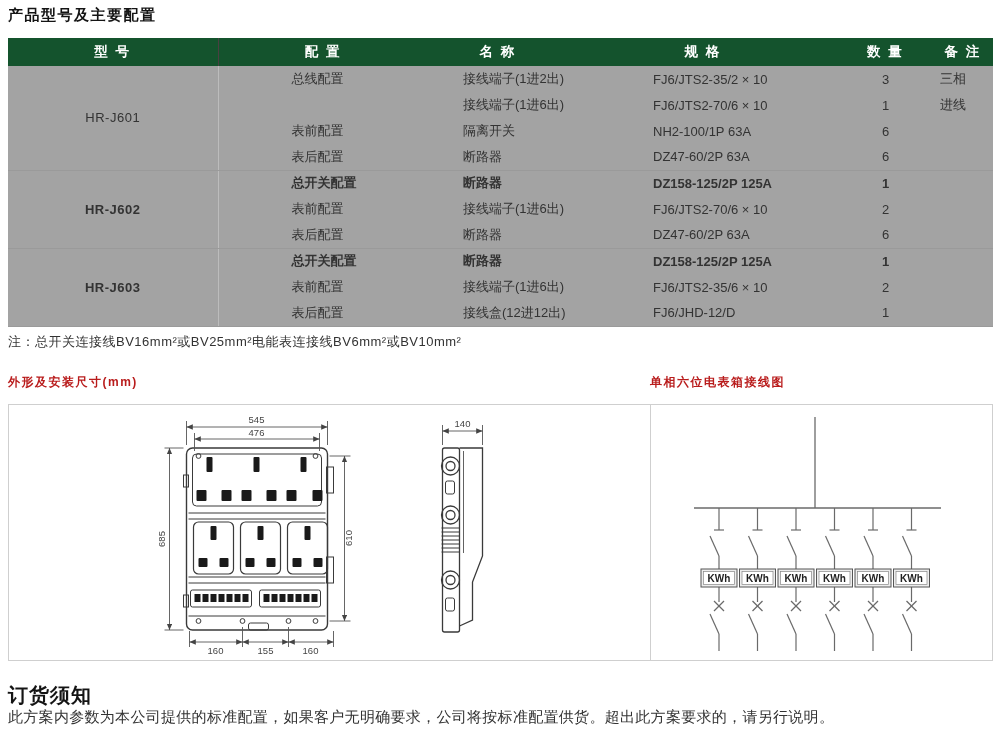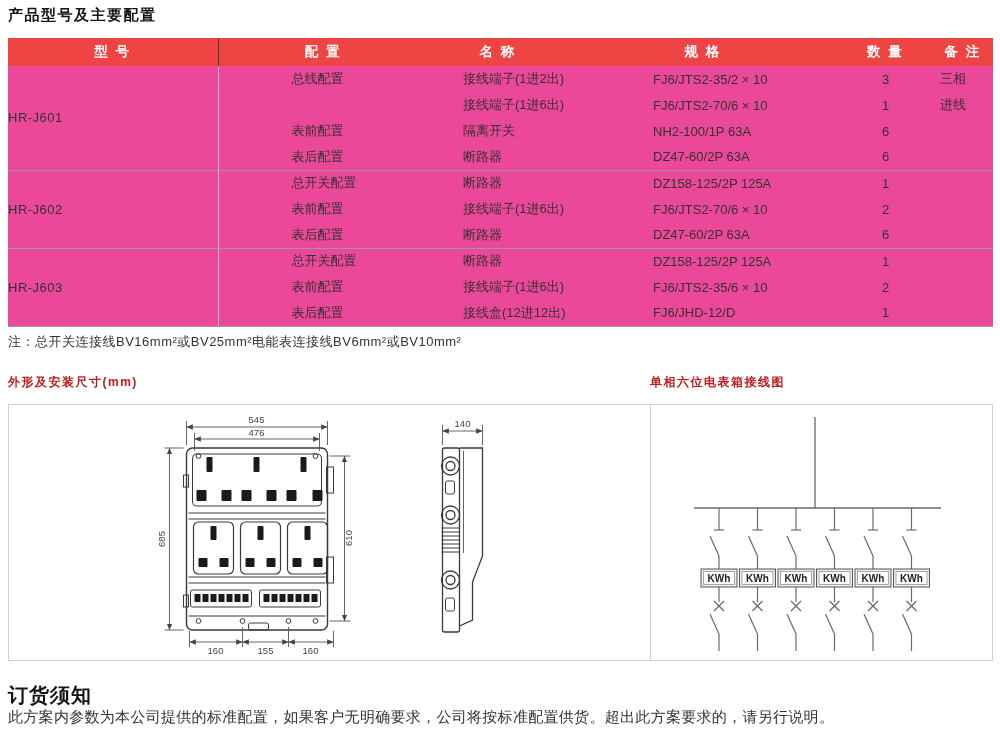--- a/index.html
+++ b/index.html
@@ -6,32 +6,32 @@
   html,body { background:#fff; }
   body {
     width:1000px; height:734px; position:relative; overflow:hidden;
     font-family:"Liberation Sans","DejaVu Sans",sans-serif; color:#333;
   }
   .abs { position:absolute; }
   .page-title { left:8px; top:6px; font-size:15px; font-weight:bold; color:#141414; letter-spacing:1.5px; }
 
   table.cfg { position:absolute; left:8px; top:38px; width:985px; border-collapse:collapse; table-layout:fixed; }
   .cfg th {
-    background:#ef4444; color:#fff; font-size:13.5px; font-weight:bold;
+    background:#14532d; color:#fff; font-size:13.5px; font-weight:bold;
     height:28px; text-align:center; letter-spacing:2px;
   }
   .cfg th.th-model { border-right:1px solid #4a3f41; }
-  .cfg td { font-size:13px; height:26px; color:#333; background:#ec4899; }
-  td.model  { text-align:left; border-right:1px solid #bcbcbc; border-bottom:1px solid #9a9a9a; letter-spacing:0.5px; }
+  .cfg td { font-size:13px; height:26px; color:#333; background:#a3a3a3; }
+  td.model  { text-align:center; border-right:1px solid #bcbcbc; border-bottom:1px solid #9a9a9a; letter-spacing:0.5px; }
   td.config { padding-left:73px; }
   td.name   { padding-left:35px; }
   td.spec   { padding-left:85px;margin-top:28px; }
   td.qty    { text-align:center; }
   td.note   { padding-left:7px; }
-  tr.group-sep td { border-top:1px solid #9a9a9a; }
+  tr.group-sep td { border-top:1px solid #9a9a9a;font-weight:bold; }
   tbody tr.last-row td { border-bottom:1px solid #9a9a9a; }
 
   .note-line { left:8px; top:333px; font-size:13px; color:#333; letter-spacing:0.5px; }
   .sec-title { font-size:12px; font-weight:bold; color:#b91c1c; letter-spacing:1.5px; }
   .sec-title.left  { left:8px;  top:374px; }
   .sec-title.right { left:650px; top:374px; }
 
   .panel { position:absolute; border:1px solid #cfcfcf; background:#fff; }
   .panel.dims   { left:8px;   top:404px; width:660px; height:257px; }
   .panel.wiring { left:650px; top:404px; width:343px; height:257px;padding-left:17px; }

